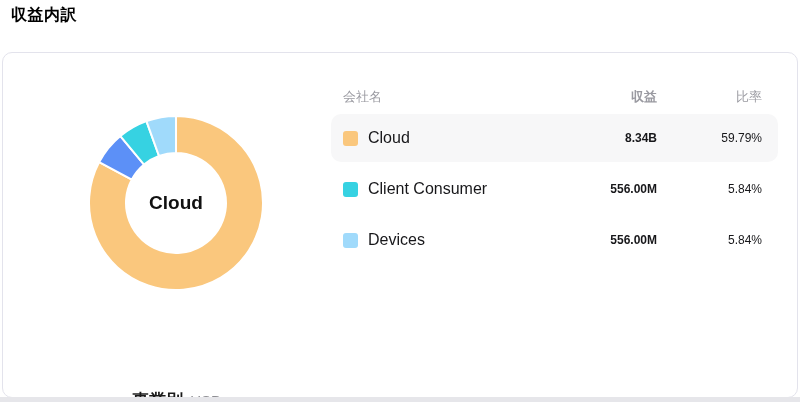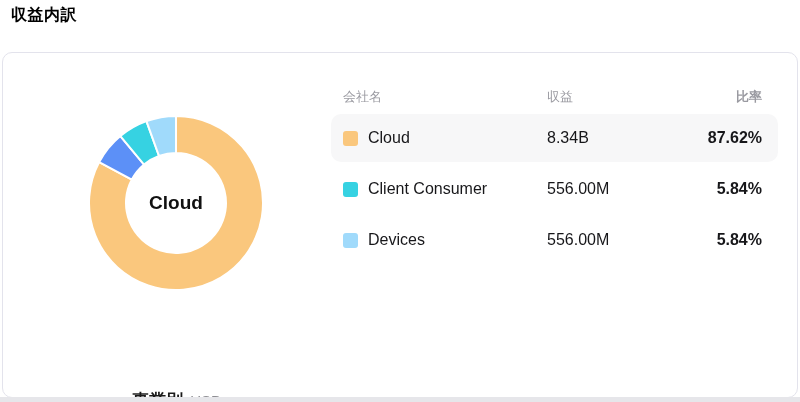--- a/index.html
+++ b/index.html
@@ -24,29 +24,29 @@
                    display:flex; align-items:baseline; justify-content:center; }
   .caption-label { font-size:17px; font-weight:700; color:#1a1a1a; }
   .caption-unit  { font-size:15px; color:#8e8e93; margin-left:7px; }
 
   
   .table { position:absolute; left:328px; top:34px; width:447px; }
   .thead { display:flex; align-items:center; height:20px; padding:0 16px 0 12px;
            font-size:13px; color:#9a9aa1; }
   .tbody { margin-top:7px; }
   .col-name { flex:1; text-align:left; display:flex; align-items:center; }
-  .col-rev  { width:110px; text-align:left; }
-  .col-ratio{ width:105px; text-align:right;font-weight:bold; }
+  .col-rev  { width:110px; text-align:right;font-weight:bold; }
+  .col-ratio{ width:105px; text-align:right; }
   .table-row { display:flex; align-items:center; height:48px; margin-bottom:3px;
                padding:0 16px 0 12px; font-size:16px; color:#17171a; border-radius:10px;
                cursor:pointer; }
   .table-row.highlighted { background:#f7f7f8; }
   .legend-marker { width:15px; height:15px; border-radius:3px; margin-right:10px; flex:0 0 15px; }
   .row-name { font-size:16px; color:#17171a; }
-  .row-rev, .row-ratio { font-size:16px; color:#17171a; }
+  .row-rev, .row-ratio { font-size:12px; color:#17171a; }
 </style>
 </head>
 <body>
 
 <div class="page">
 
   <div class="page-title">収益内訳</div>
 
   <div class="card">
 
@@ -73,21 +73,21 @@
       </div>
 
       <div class="tbody">
 
         <div class="table-row highlighted">
           <div class="col-name">
             <span class="legend-marker" style="background: rgb(250, 199, 125);"></span>
             <span class="row-name">Cloud</span>
           </div>
           <div class="col-rev row-rev">8.34B</div>
-          <div class="col-ratio row-ratio">87.62%</div>
+          <div class="col-ratio row-ratio">59.79%</div>
         </div>
 
 
         <div class="table-row">
           <div class="col-name">
             <span class="legend-marker" style="background: rgb(54, 210, 226);"></span>
             <span class="row-name">Client Consumer</span>
           </div>
           <div class="col-rev row-rev">556.00M</div>
           <div class="col-ratio row-ratio">5.84%</div>

